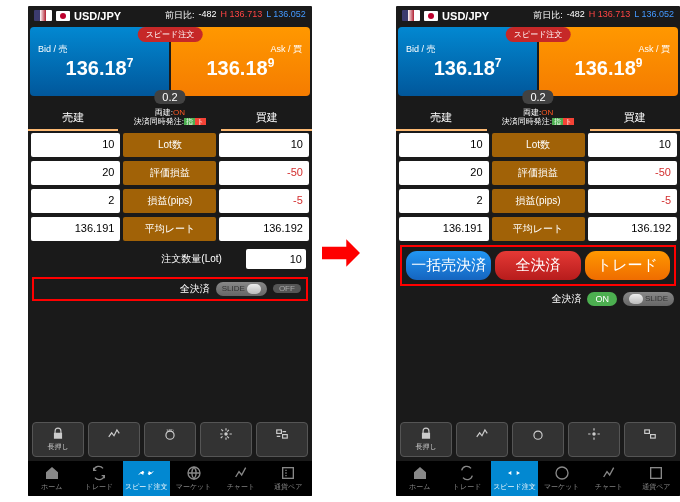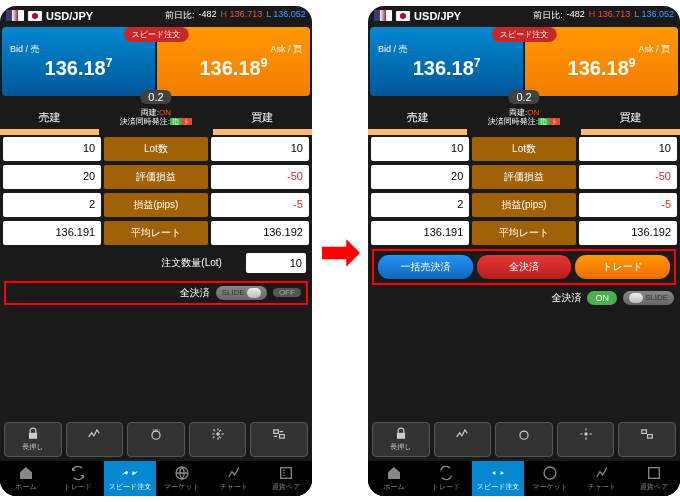--- a/index.html
+++ b/index.html
@@ -1,54 +1,54 @@
 <!DOCTYPE html>
 <html><head>
 <meta charset="utf-8">
 <style>
 * { margin: 0; padding: 0; box-sizing: border-box; font-family: -apple-system, sans-serif; }
 body { background: #fff; width: 680px; height: 502px; display: flex; align-items: center; justify-content: center; gap: 8px; }
-.phone { width: 332px; height: 490px; background: #1a1a1a; border-radius: 16px; overflow: hidden; display: flex; flex-direction: column; }
+.phone { width: 332px; height: 490px; background: #1a1a1a; border-radius: 1px; overflow: hidden; display: flex; flex-direction: column; margin-left: 28px; }
 .topbar { display: flex; align-items: center; padding: 3px 6px; font-size: 10px; color: #fff; gap: 4px; }
 .flag { width: 18px; height: 11px; background: linear-gradient(90deg,#3c3b6e 33%,#fff 33%,#b22234 66%,#fff 66%); border-radius: 1px; }
 .flag2 { width: 14px; height: 10px; background: #fff; border-radius: 1px; position: relative; }
 .flag2::after { content: ''; position: absolute; top: 2px; left: 4px; width: 6px; height: 6px; background: #bc002d; border-radius: 50%; }
 .pair { font-size: 11px; font-weight: 600; }
 .tstats { margin-left: auto; font-size: 9px; display: flex; gap: 4px; }
 .h { color: #ff4444; }
 .l { color: #4499ff; }
 .prices { display: flex; gap: 2px; padding: 2px; position: relative; }
 .pbox { flex: 1; padding: 16px 8px; border-radius: 4px; text-align: center; }
 .bid { background: linear-gradient(#0288d1,#01579b); }
 .ask { background: linear-gradient(#ff9800,#f57c00); }
 .plabel { font-size: 9px; color: #fff; text-align: left; }
 .pval { font-size: 20px; font-weight: 600; color: #fff; }
 .pval sup { font-size: 12px; }
 .speed { position: absolute; top: 2px; left: 50%; transform: translateX(-50%); background: #c62828; color: #fff; font-size: 8px; padding: 2px 8px; border-radius: 8px; }
 .spread { position: absolute; bottom: -6px; left: 50%; transform: translateX(-50%); background: #424242; color: #fff; font-size: 11px; padding: 1px 8px; border-radius: 6px; z-index: 2; }
 .headers { display: flex; margin-top: 8px; font-size: 11px; color: #fff; }
-.hcell { flex: 1; text-align: center; padding: 4px; border-bottom: 6px solid #fdba74; }
+.hcell { flex: 1; text-align: center; padding: 4px; border-bottom: 2px solid #fdba74; }
 .hcenter { flex: 1.2; text-align: center; font-size: 8px; line-height: 1.2; padding: 2px; }
 .on { color: #ff5722; }
 .badge { background: #4caf50; color: #fff; padding: 0 2px; font-size: 7px; }
 .badge2 { background: #f44336; color: #fff; padding: 0 2px; font-size: 7px; }
 .row { display: flex; gap: 3px; padding: 2px 3px; }
 .cell { flex: 1; background: #fff; color: #000; font-size: 11px; padding: 5px 6px; text-align: right; border-radius: 2px; }
 .cellmid { flex: 1.2; background: #a16207; color: #fff; font-size: 10px; padding: 5px 0; text-align: center; border-radius: 2px; }
 .neg { color: #d32f2f; }
 .orderrow { display: flex; align-items: center; justify-content: flex-end; gap: 24px; padding: 6px; font-size: 10px; color: #fff; }
 .lotinput { background: #fff; color: #000; width: 60px; padding: 4px; text-align: right; font-size: 11px; border-radius: 2px; }
 .settlerow { display: flex; align-items: center; justify-content: flex-end; gap: 6px; padding: 4px 6px; }
 .highlight { border: 2px solid #ff0000; padding: 3px 5px; margin: 2px 4px; }
 .slider { background: linear-gradient(#888,#666); color: #333; font-size: 8px; padding: 2px 6px; border-radius: 8px; display: inline-flex; align-items: center; gap: 2px; }
 .slider-knob { width: 14px; height: 10px; background: linear-gradient(#eee,#bbb); border-radius: 5px; }
 .sliot { background: #555; color: #aaa; padding: 0 6px; border-radius: 8px; font-size: 8px; }
 .settlelbl { font-size: 10px; color: #fff; }
 .btns3 { display: flex; gap: 4px; padding: 4px; }
-.btn3 { flex: 1; padding: 5px 2px; border-radius: 11px; font-size: 10px; color: #fff; text-align: center; font-weight: 500; }
+.btn3 { flex: 1; padding: 5px 2px; border-radius: 11px; font-size: 15px; color: #fff; text-align: center; font-weight: 500; }
 .b-blue { background: linear-gradient(#2196f3,#1565c0); }
 .b-red { background: linear-gradient(#e53935,#b71c1c); }
 .b-org { background: linear-gradient(#ff9800,#ef6c00); }
 .onpill { background: #4caf50; color: #fff; padding: 2px 8px; border-radius: 8px; font-size: 9px; }
 .spacer { flex: 1; }
 .toolbar { display: flex; gap: 4px; padding: 4px; }
 .tbtn { flex: 1; background: #333; border: 1px solid #555; border-radius: 4px; padding: 4px 2px; text-align: center; color: #ccc; font-size: 7px; display: flex; flex-direction: column; align-items: center; gap: 1px; }
 .tbtn svg { width: 16px; height: 14px; }
 .navbar { display: flex; background: #000; }
 .nav { flex: 1; text-align: center; padding: 4px 2px; font-size: 7px; color: #888; display: flex; flex-direction: column; align-items: center; gap: 1px; }

